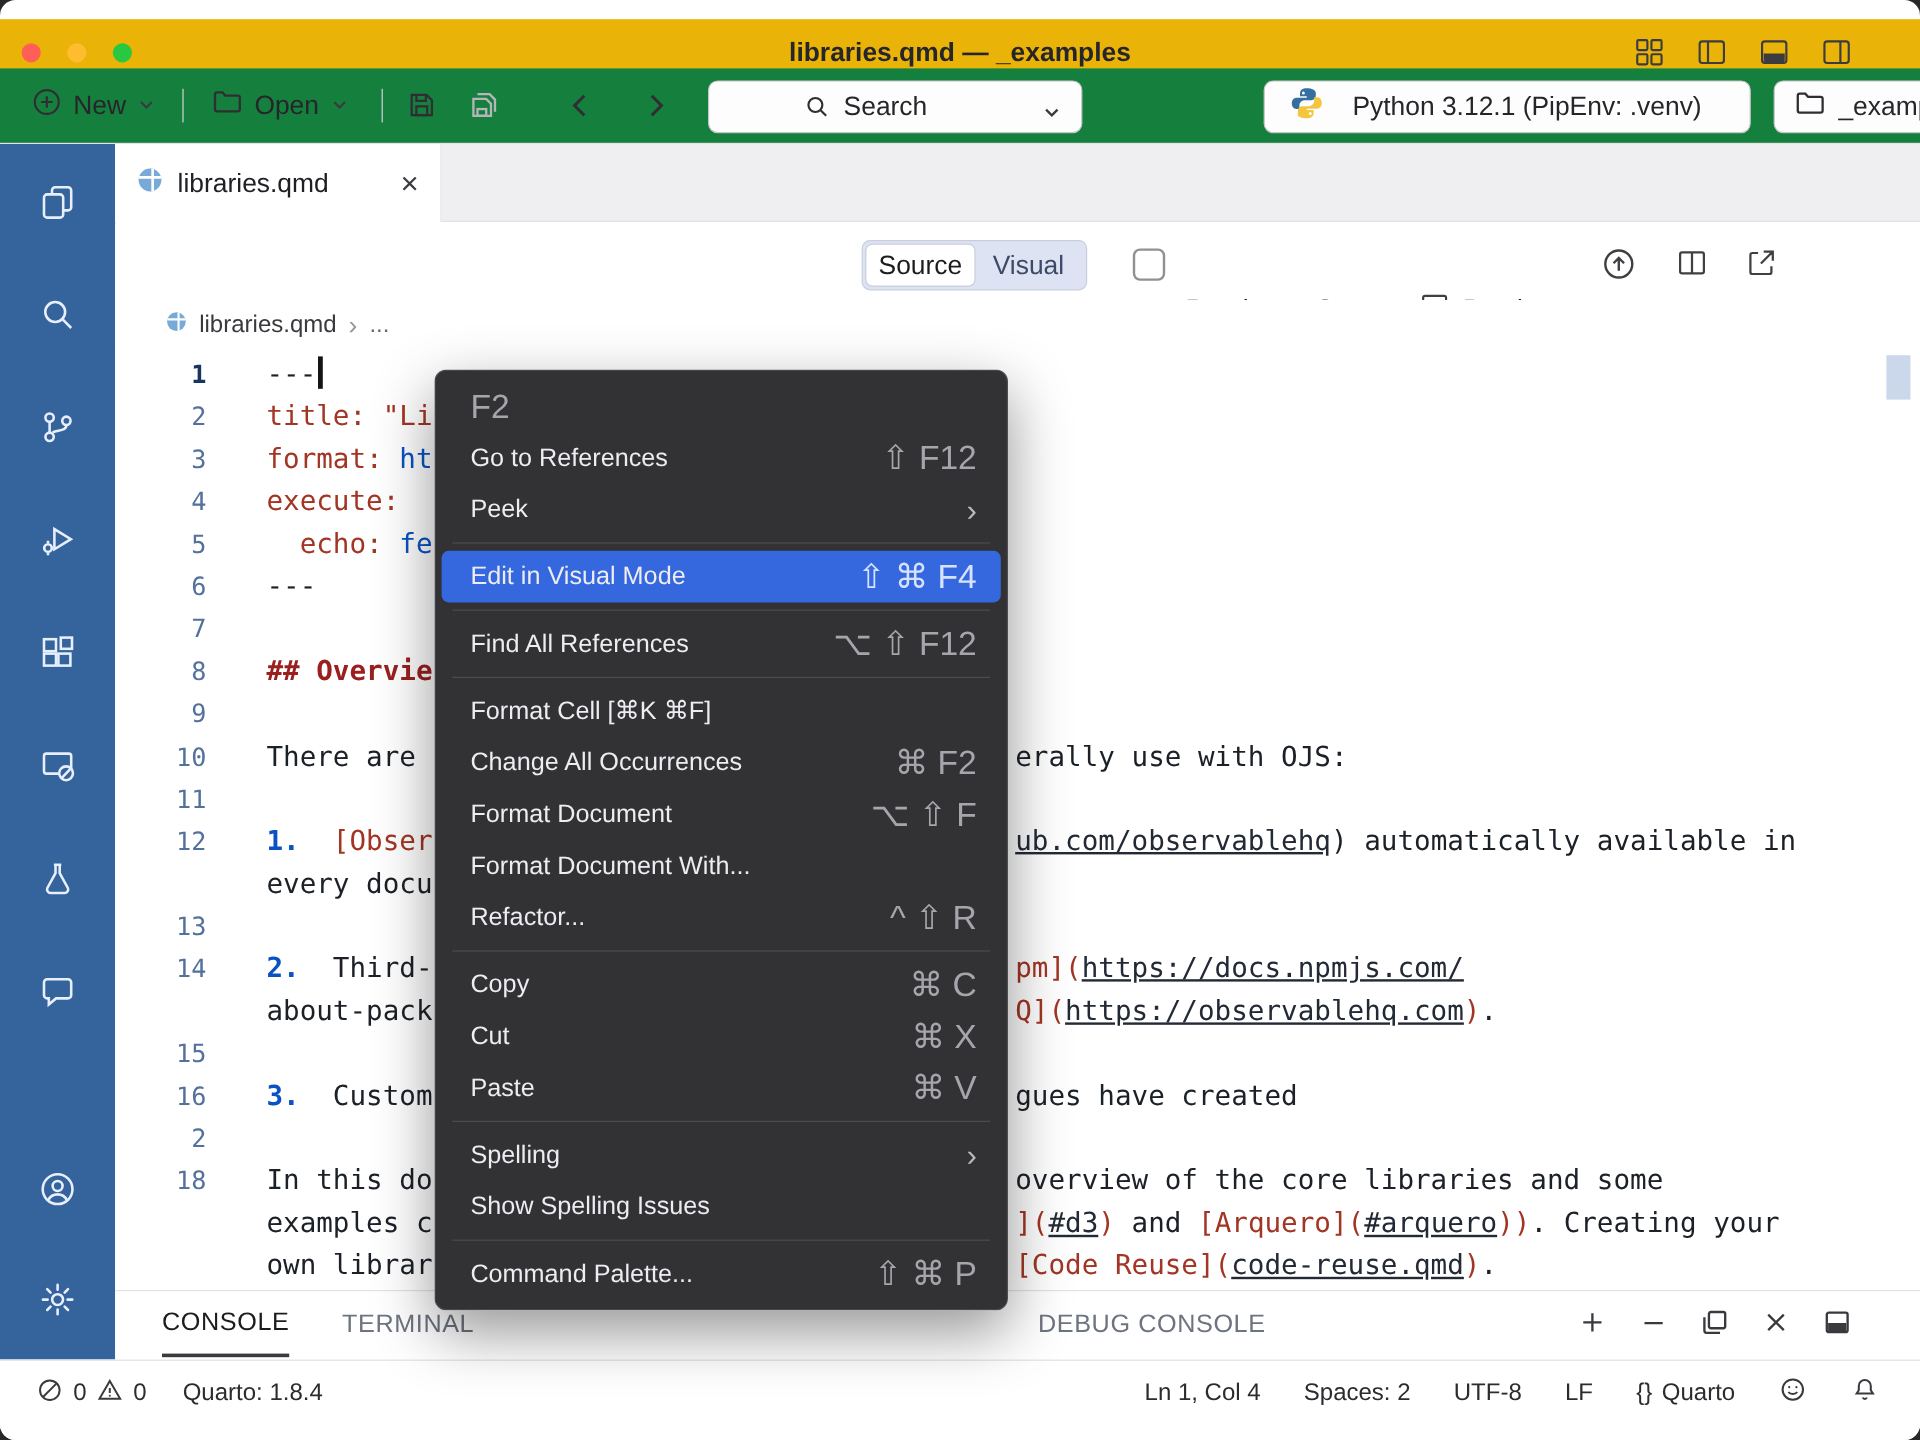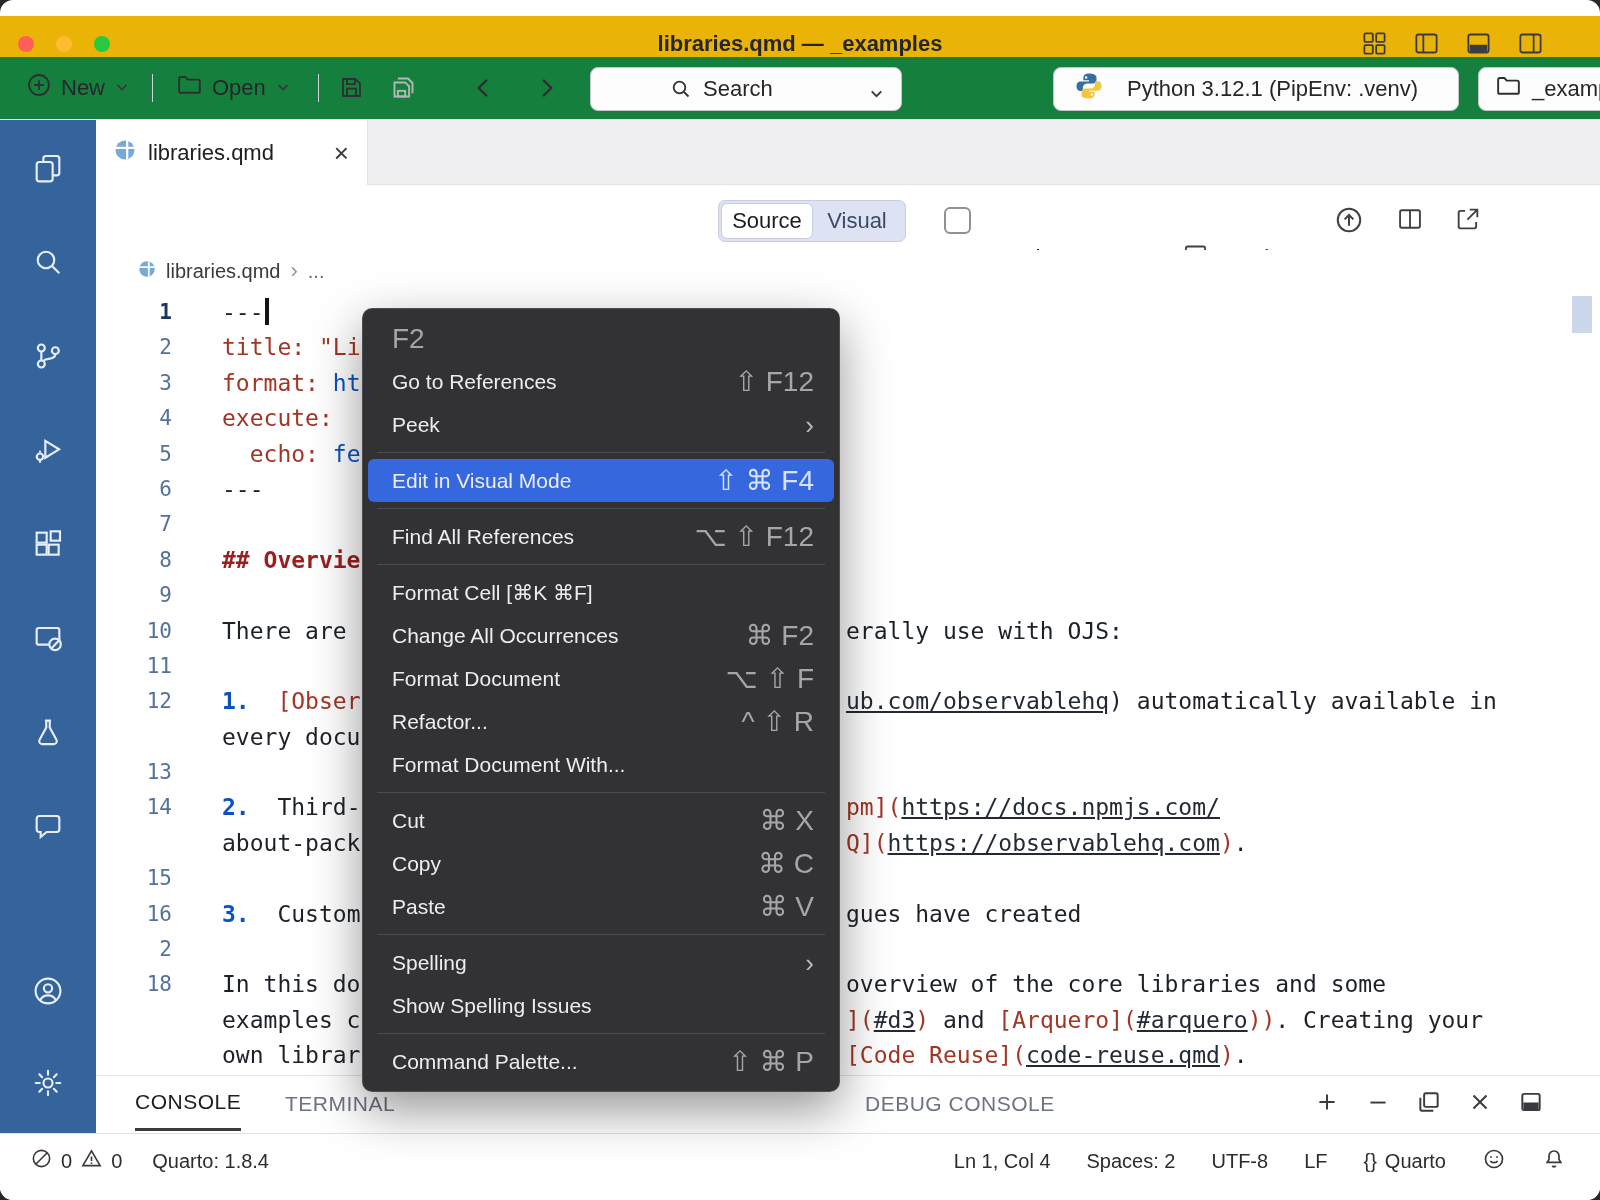--- a/index.html
+++ b/index.html
@@ -399,34 +399,34 @@
       </div>
       <div class="mi">
         <span class="lab">Change All Occurrences</span>
         <span class="sc">⌘ F2</span>
       </div>
       <div class="mi">
         <span class="lab">Format Document</span>
         <span class="sc">⌥ ⇧ F</span>
       </div>
       <div class="mi">
+        <span class="lab">Format Document With...</span>
+      </div>
+      <div class="mi">
         <span class="lab">Refactor...</span>
         <span class="sc">^ ⇧ R</span>
       </div>
-      <div class="mi">
-        <span class="lab">Format Document With...</span>
-      </div>
       <div class="msep"></div>
+      <div class="mi">
+        <span class="lab">Copy</span>
+        <span class="sc">⌘ C</span>
+      </div>
       <div class="mi">
         <span class="lab">Cut</span>
         <span class="sc">⌘ X</span>
-      </div>
-      <div class="mi">
-        <span class="lab">Copy</span>
-        <span class="sc">⌘ C</span>
       </div>
       <div class="mi">
         <span class="lab">Paste</span>
         <span class="sc">⌘ V</span>
       </div>
       <div class="msep"></div>
       <div class="mi">
         <span class="lab">Spelling</span>
         <span class="subch">›</span>
       </div>

